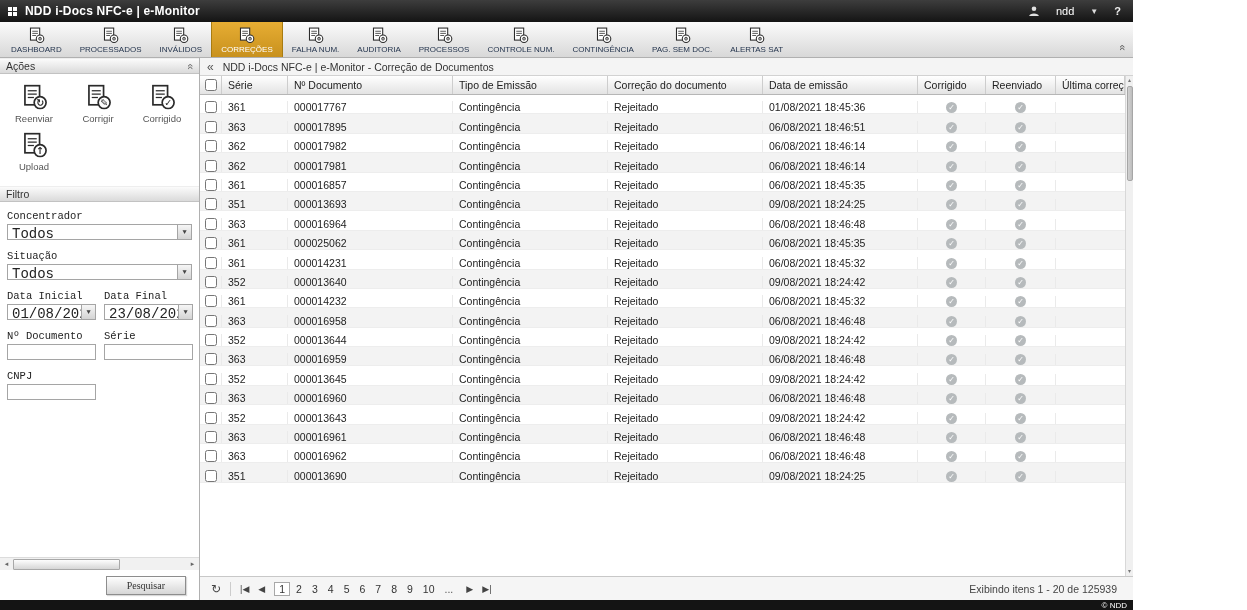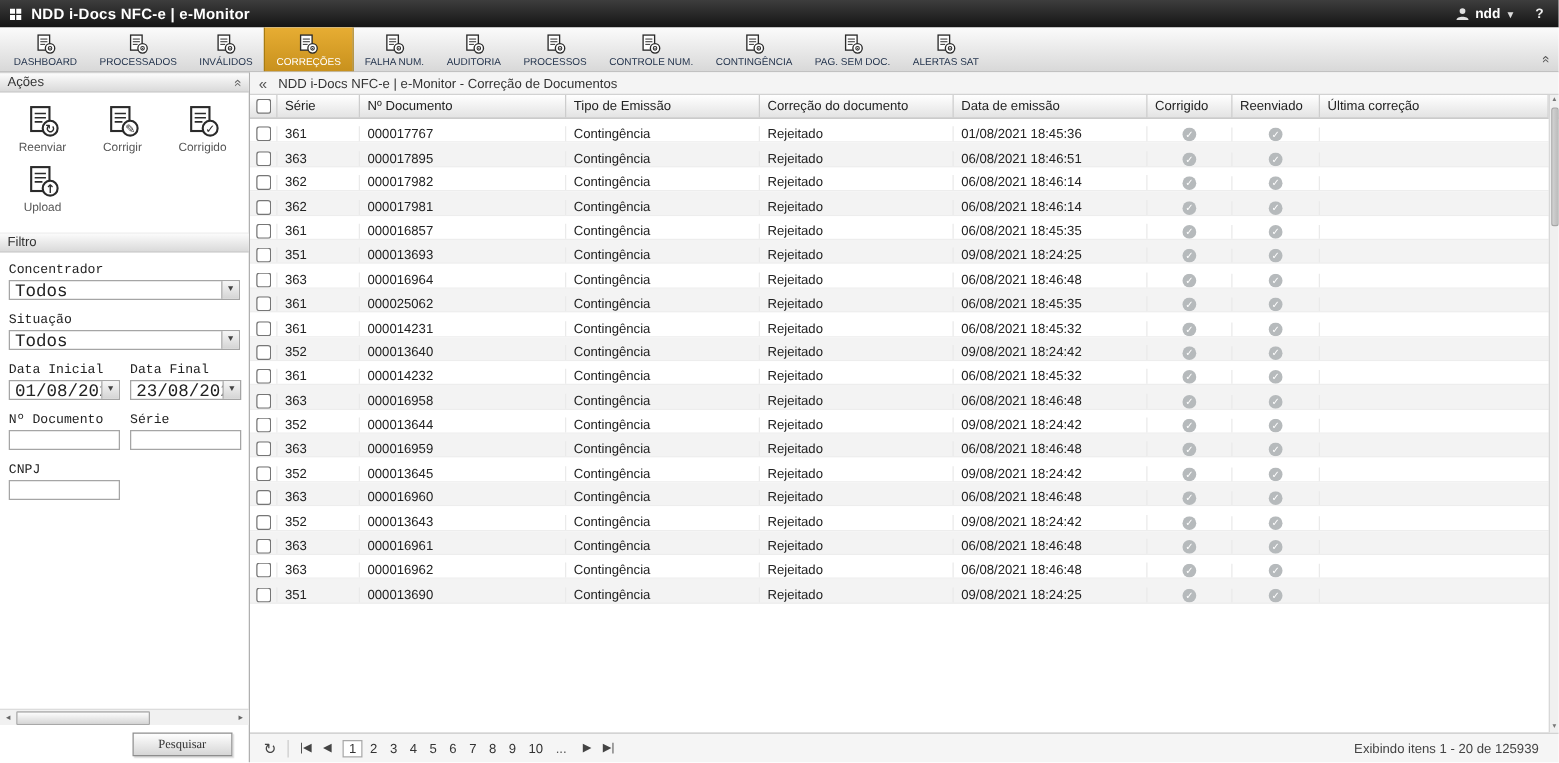--- a/index.html
+++ b/index.html
@@ -1,26 +1,26 @@
 <!DOCTYPE html>
 <html><head>
 <meta charset="utf-8">
 <style>
   *{margin:0;padding:0;box-sizing:border-box;}
   html,body{width:1247px;height:610px;overflow:hidden;}
   body{font-family:"Liberation Sans","DejaVu Sans",sans-serif;font-size:11px;color:#333;background:#fff;}
-  .app{width:1247px;height:610px;display:flex;flex-direction:column;}
+  .app{width:1133px;height:610px;display:flex;flex-direction:column;}
 
   
   .titlebar{height:22px;flex:0 0 22px;background:linear-gradient(#3d3d3d,#141414);display:flex;align-items:center;padding:0 8px;color:#fff;}
   .grid-icon{display:grid;grid-template-columns:4px 4px;grid-template-rows:4px 4px;gap:1px;margin-right:8px;cursor:pointer;}
   .grid-icon span{background:#fff;display:block;}
   .app-title{font-size:12px;font-weight:bold;letter-spacing:.2px;}
   .titlebar-right{margin-left:auto;display:flex;align-items:center;gap:16px;}
-  .user-menu{display:flex;align-items:center;gap:4px;font-size:11px;cursor:pointer;font-weight:bold;}
+  .user-menu{display:flex;align-items:center;gap:16px;font-size:11px;cursor:pointer;}
   .caret{font-size:8px;color:#ddd;}
   .help-btn{font-size:11px;font-weight:bold;cursor:pointer;margin-right:4px;color:#eee;}
 
   
   .toolbar{height:36px;flex:0 0 36px;background:linear-gradient(#fbfbfb,#d8d8d8);border-bottom:1px solid #b0b0b0;display:flex;align-items:stretch;position:relative;}
   .toolbar-tabs{display:flex;align-items:stretch;padding-left:2px;}
   .nav-tab{display:flex;flex-direction:column;align-items:center;justify-content:center;padding:2px 9px 1px;cursor:pointer;gap:1px;}
   .nav-icon{line-height:0;}
   .nav-icon svg{width:17px;height:17px;}
   .nav-label{font-size:8px;color:#24344d;white-space:nowrap;}
@@ -771,13 +771,16 @@
       </div>
 
       <div class="v-scrollbar">
         <span class="vs-arrow">▴</span>
         <span class="vs-thumb"></span>
         <span class="vs-arrow vs-bottom">▾</span>
       </div>
     </div>
   </div>
 
+  <div class="statusbar">
+    <span>© NDD</span>
+  </div>
 </div>
 
 </body></html>

